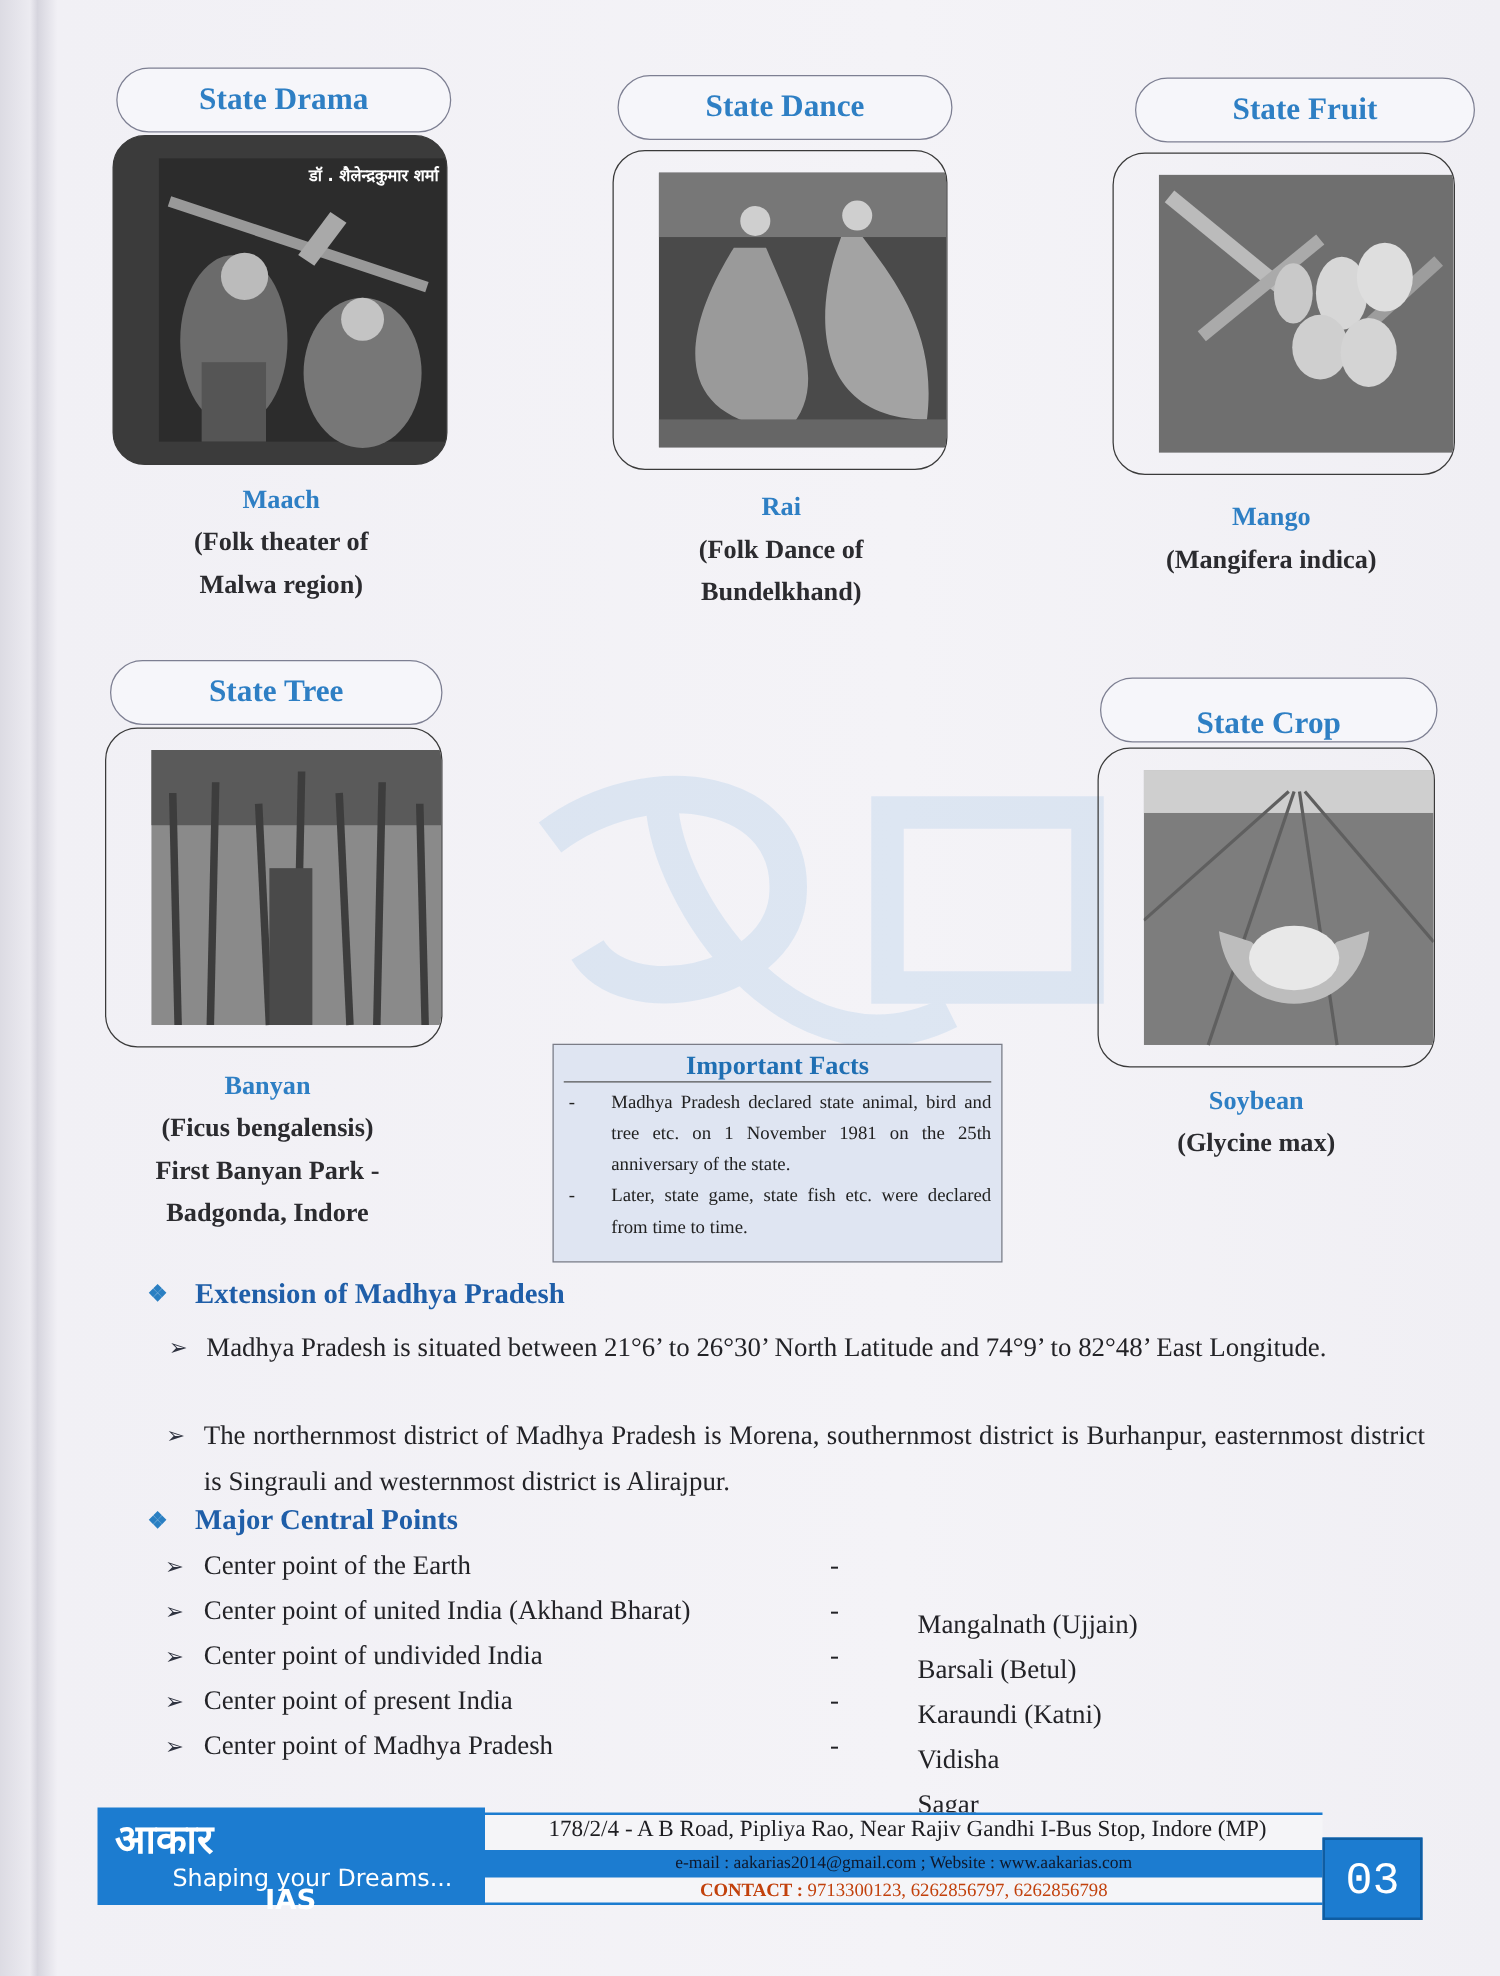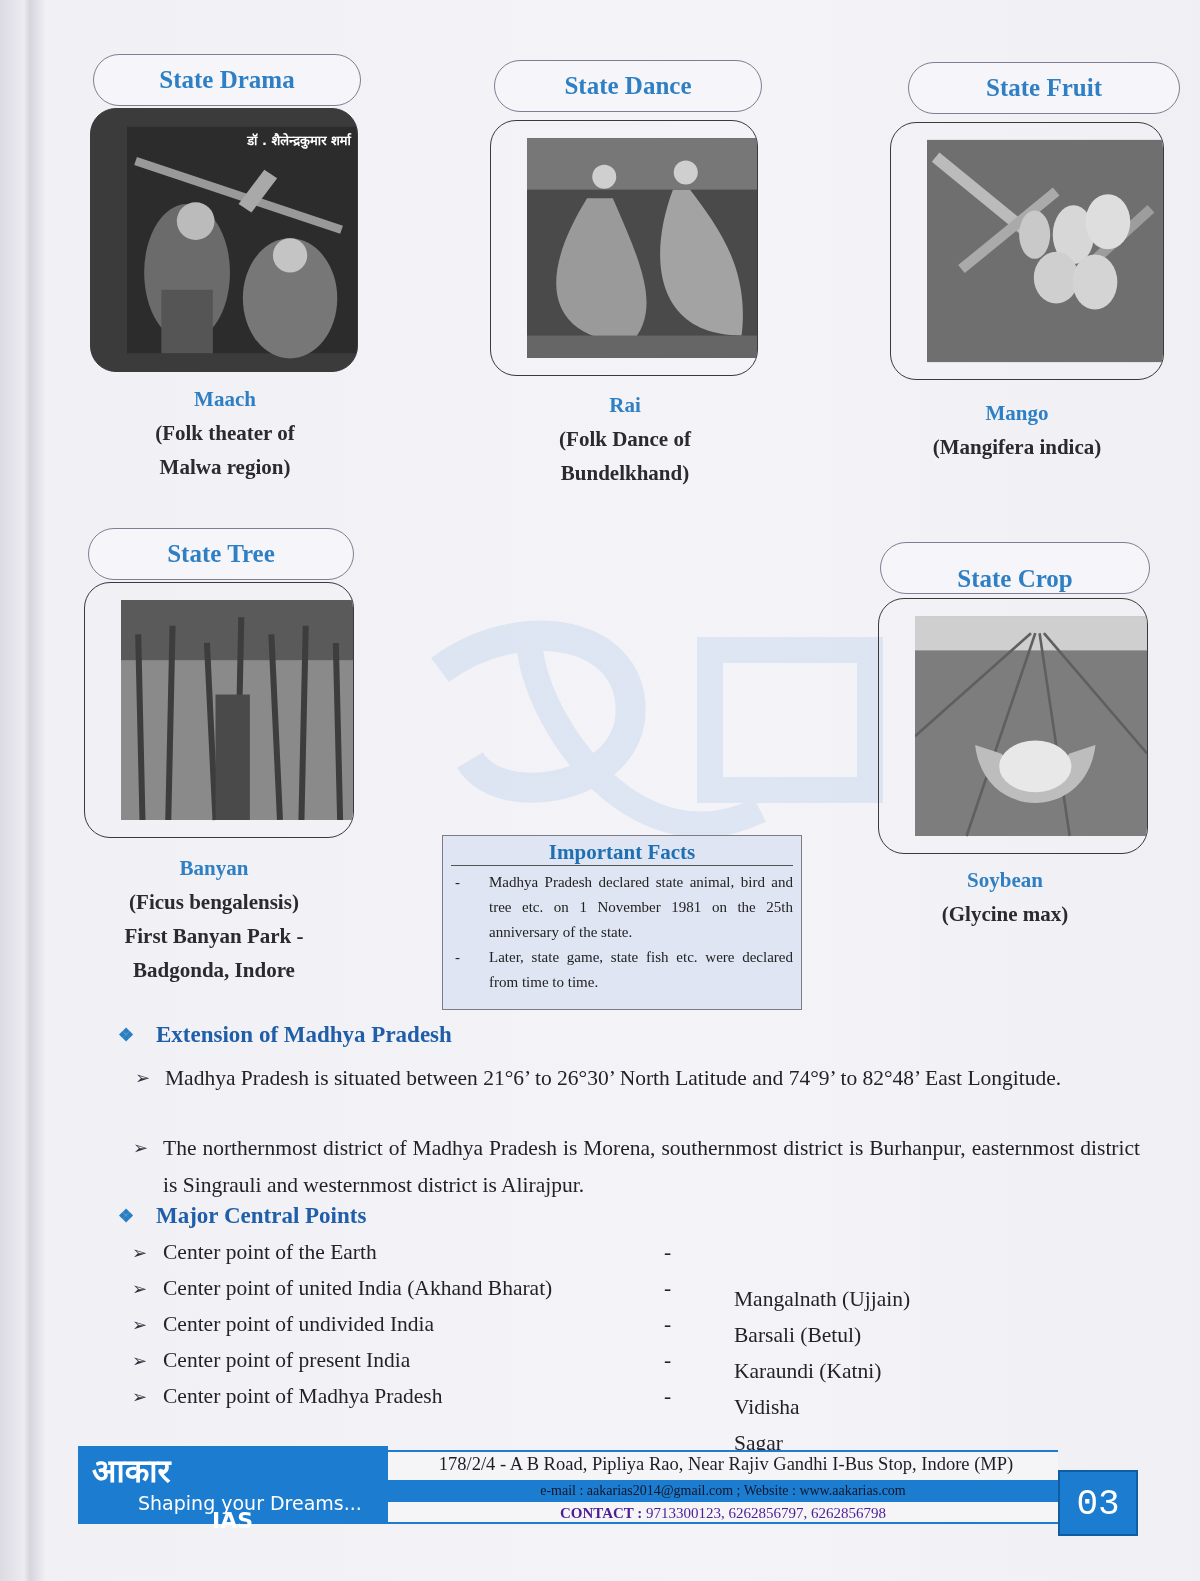--- a/index.html
+++ b/index.html
@@ -85,21 +85,21 @@
     .footer .info {
       position: absolute; left: 310px; top: 4px; width: 670px; height: 74px;
       border-top: 2px solid #1c7cd0; border-bottom: 2px solid #1c7cd0;
       background: #f5f5f8;
     }
     .footer .addr { position: absolute; left: 0; top: 2px; width: 640px; text-align: center; font-size: 18.5px; color: #1e1e22; margin-left: 18px; }
     .footer .mailbar {
       position: absolute; left: 0; top: 28px; width: 670px; height: 22px;
       background: #1c7cd0; color: #0f172a; text-align: center; font-size: 14px; line-height: 22px;
     }
-    .footer .contact { position: absolute; left: 0; top: 50px; width: 670px; text-align: center; font-size: 15px; font-weight: bold; color: #4c1d95; line-height: 22px; }
+    .footer .contact { position: absolute; left: 0; top: 50px; width: 670px; text-align: center; font-size: 15px; font-weight: bold; color: #c2410c; line-height: 22px; }
     .footer .contact .num { font-weight: normal; }
     .footer .pgno {
       position: absolute; left: 980px; top: 24px; width: 80px; height: 66px;
       background: #1c7cd0; color: #fff; font-family: Liberation Mono, monospace;
       font-size: 36px; text-align: center; line-height: 66px; border: 2px solid #0f5da2;
     }
   </style>
 </head>
 <body>
 

